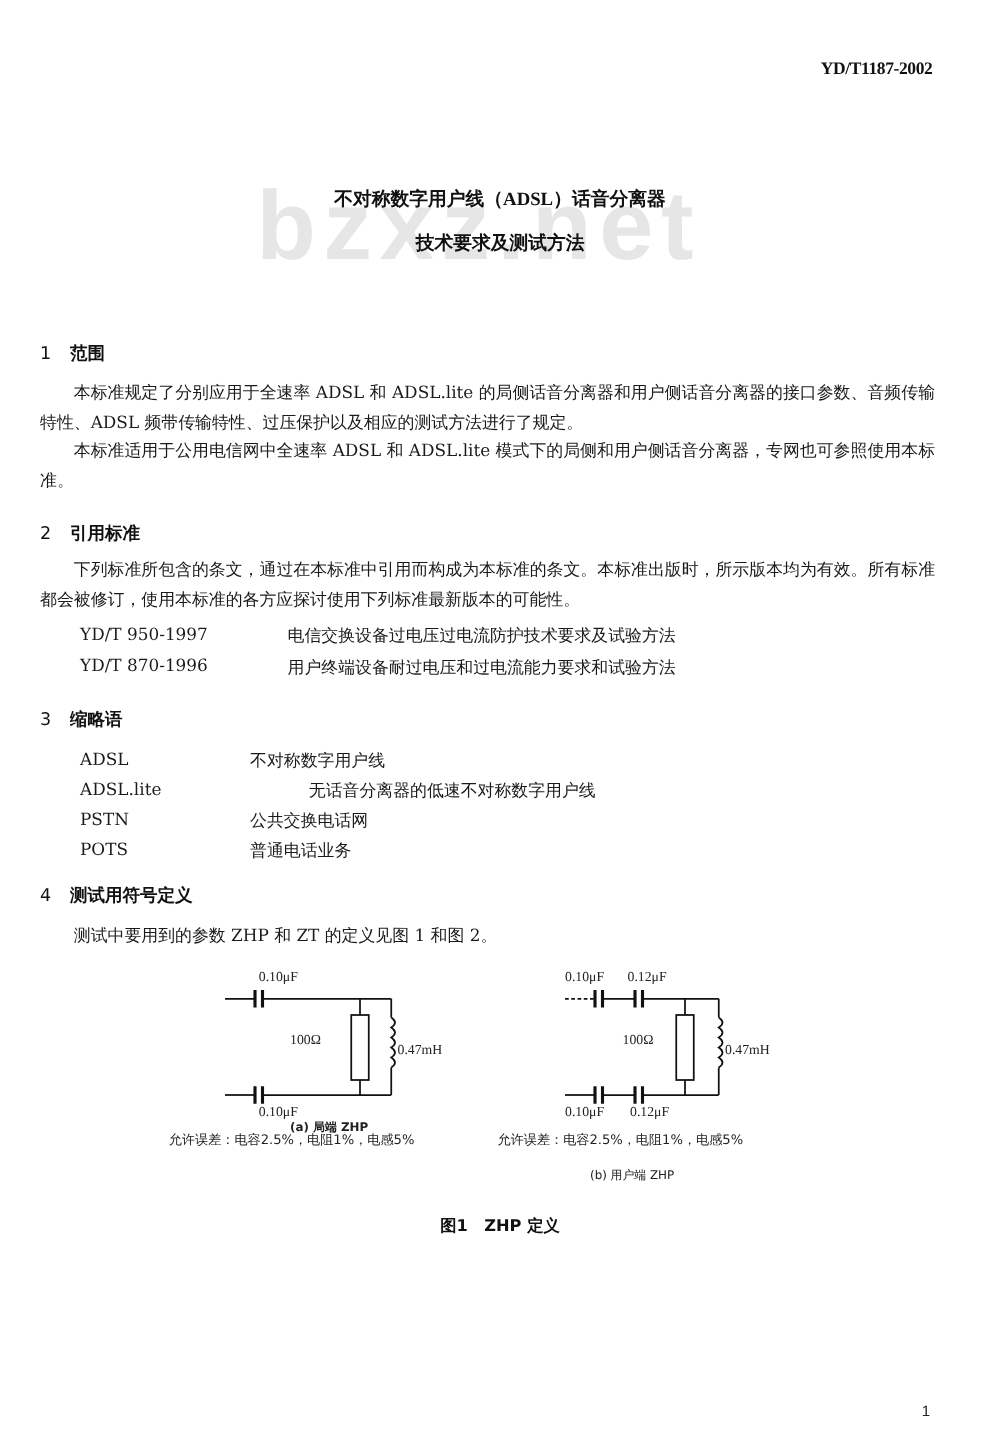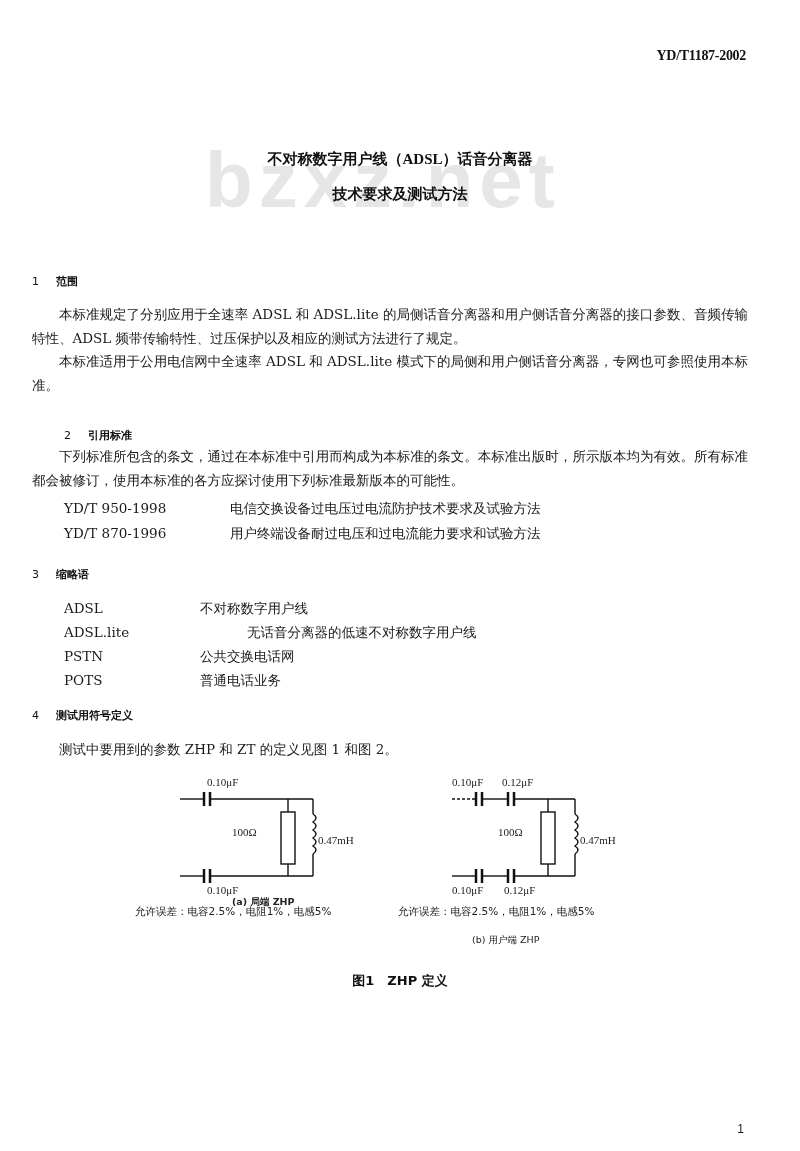--- a/index.html
+++ b/index.html
@@ -24,21 +24,21 @@
     font-family: "DejaVu Sans", "Liberation Sans", sans-serif;
     font-weight: bold; font-size: 15px; color: #111; z-index: 1;
   }
   .title.l1 { top: 150px; }
   .title.l2 { top: 185px; }
   .title .latin { font-family: "Liberation Serif", "DejaVu Serif", serif; }
 
   .h {
     position: absolute; left: 32px;
     font-family: "DejaVu Sans", "Liberation Sans", sans-serif;
-    font-size: 11px; font-weight: bold; color: #111;
+    font-size: 14px; font-weight: bold; color: #111;
   }
   .h .num { display: inline-block; width: 24px; font-weight: normal; }
   .para {
     position: absolute; left: 32px; width: 716px;
     font-size: 13.5px; line-height: 23.5px; text-indent: 2em;
     text-align: justify; color: #1a1a1a;
   }
   .row {
     position: absolute; font-size: 13.5px; color: #1a1a1a; white-space: nowrap;
   }
@@ -74,27 +74,27 @@
   <span>不对称数字用户线（</span><span class="latin">ADSL</span><span>）话音分离器</span>
 </div>
 <div class="title l2">技术要求及测试方法</div>
 
 <div class="h" style="top:274px;">
   <span class="num">1</span><span>范围</span>
 </div>
 <div class="para" style="top:303px;">本标准规定了分别应用于全速率 ADSL 和 ADSL.lite 的局侧话音分离器和用户侧话音分离器的接口参数、音频传输特性、ADSL 频带传输特性、过压保护以及相应的测试方法进行了规定。</div>
 <div class="para" style="top:350px;">本标准适用于公用电信网中全速率 ADSL 和 ADSL.lite 模式下的局侧和用户侧话音分离器，专网也可参照使用本标准。</div>
 
-<div class="h" style="top:428px;margin-left:32px;">
+<div class="h" style="top:418px;">
   <span class="num">2</span><span>引用标准</span>
 </div>
 <div class="para" style="top:445px;">下列标准所包含的条文，通过在本标准中引用而构成为本标准的条文。本标准出版时，所示版本均为有效。所有标准都会被修订，使用本标准的各方应探讨使用下列标准最新版本的可能性。</div>
 
 <div class="row" style="top:500px; left:64px;">
-  <span class="k">YD/T 950-1998</span>
+  <span class="k">YD/T 950-1997</span>
   <span class="v" style="left:166px;">电信交换设备过电压过电流防护技术要求及试验方法</span>
 </div>
 <div class="row" style="top:525px; left:64px;">
   <span class="k">YD/T 870-1996</span>
   <span class="v" style="left:166px;">用户终端设备耐过电压和过电流能力要求和试验方法</span>
 </div>
 
 <div class="h" style="top:567px;">
   <span class="num">3</span><span>缩略语</span>
 </div>

